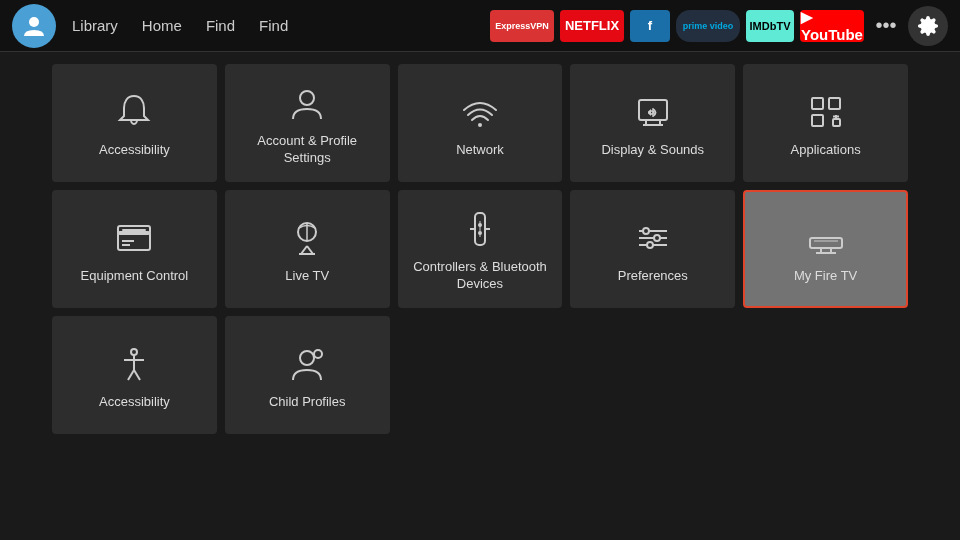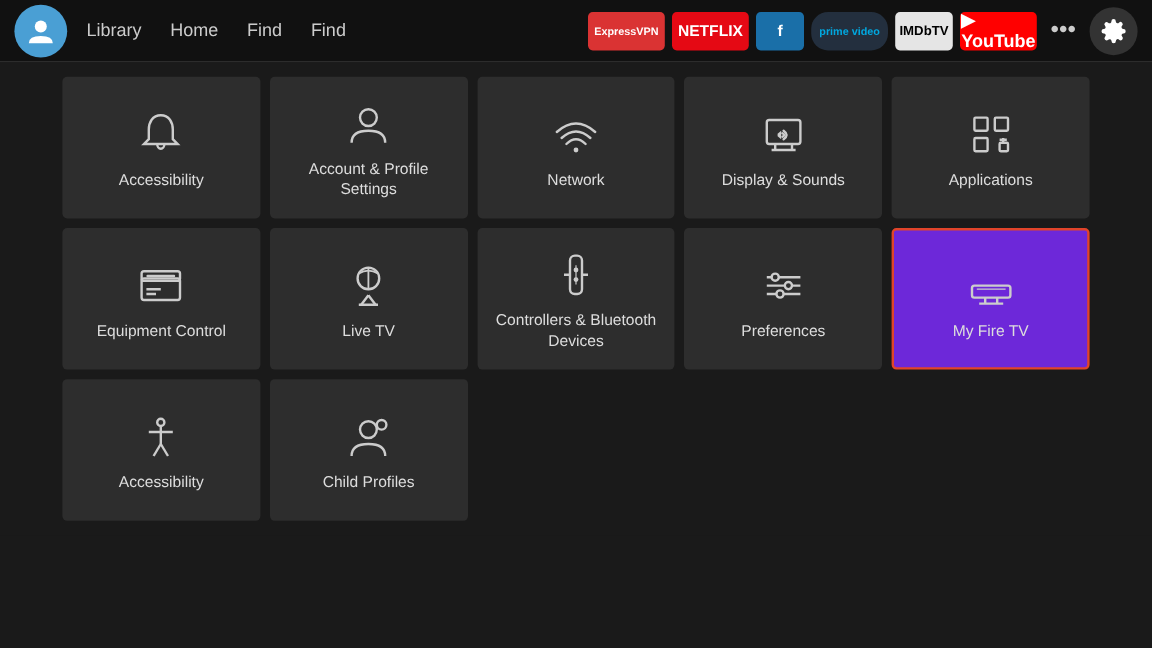--- a/index.html
+++ b/index.html
@@ -59,21 +59,21 @@
       justify-content: center;
       padding: 0 6px;
       font-size: 11px;
       font-weight: bold;
       cursor: pointer;
     }
     .app-expressvpn { background: #da3333; color: white; width: 64px; font-size: 9px; }
     .app-netflix { background: #e50914; color: white; font-size: 13px; font-weight: 900; width: 64px; }
     .app-freevee { background: #00a8e0; color: white; width: 40px; font-size: 18px; }
     .app-prime { background: #232f3e; color: #00a8e0; width: 64px; font-size: 9px; border-radius: 14px; }
-    .app-imdb { background: #e5e5e5; color: #000; font-weight: 900; font-size: 11px; width: 48px; }
+    .app-imdb { background: #5eead4; color: #000; font-weight: 900; font-size: 11px; width: 48px; }
     .app-youtube { background: #ff0000; color: white; font-size: 15px; width: 64px; }
     .nav-more {
       width: 36px;
       height: 36px;
       display: flex;
       align-items: center;
       justify-content: center;
       color: #ccc;
       font-size: 20px;
       cursor: pointer;
@@ -110,21 +110,21 @@
       flex-direction: column;
       align-items: center;
       justify-content: center;
       padding: 18px 8px 14px;
       cursor: pointer;
       transition: background 0.1s;
       min-height: 118px;
       position: relative;
     }
     .grid-item.selected {
-      background: #6d28d9;
+      background: #737373;
       border: 2px solid #e0442a;
     }
 
     .grid-item svg {
       width: 40px;
       height: 40px;
       margin-bottom: 10px;
     }
 
     .grid-item-label {

